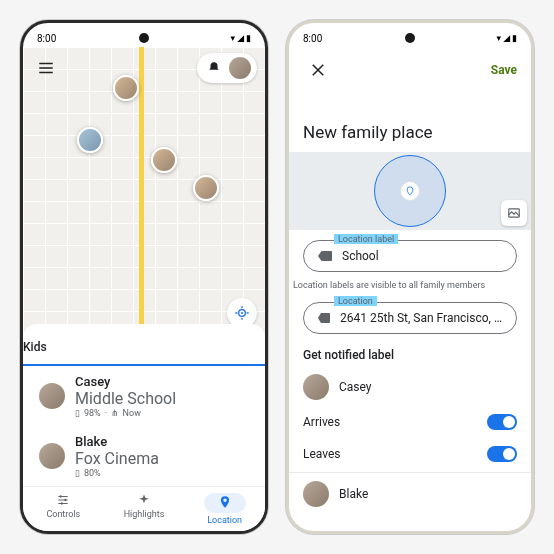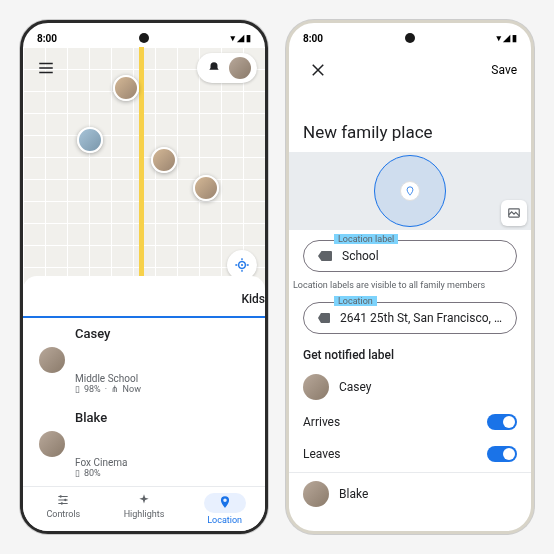--- a/index.html
+++ b/index.html
@@ -1,20 +1,20 @@
 <!DOCTYPE html>
 <html><head>
 <meta charset="utf-8">
 <style>
   * { box-sizing: border-box; margin: 0; padding: 0; font-family: -apple-system, BlinkMacSystemFont, 'Segoe UI', Roboto, sans-serif; }
   body { background: #f5f5f5; width: 554px; height: 554px; display: flex; gap: 18px; padding: 20px; justify-content: center; }
   .phone { width: 248px; height: 514px; background: #fff; border-radius: 28px; border: 3px solid #2a2a2a; position: relative; overflow: hidden; box-shadow: 0 0 0 1px #ccc; }
   .phone.right-phone { border-color: #d8d4c8; }
   .camera { position: absolute; top: 10px; left: 50%; transform: translateX(-50%); width: 10px; height: 10px; background: #1a1a1a; border-radius: 50%; z-index: 20; }
-  .status-bar { display: flex; justify-content: space-between; align-items: center; padding: 6px 14px 0; font-size: 10px; font-weight: 700; height: 24px; position: relative; z-index: 10; }
+  .status-bar { display: flex; justify-content: space-between; align-items: center; padding: 6px 14px 0; font-size: 10px; font-weight: 400; height: 24px; position: relative; z-index: 10; }
   .status-icons { display: flex; gap: 2px; align-items: center; }
   .status-icons span { font-size: 9px; }
   .screen-left { height: calc(100% - 24px); display: flex; flex-direction: column; }
   .map-area { flex: 1; position: relative; background: #f1f0ec; overflow: hidden; }
   .map-bg { position: absolute; inset: 0; background:
     linear-gradient(90deg, transparent 48%, #f7d14a 48%, #f7d14a 50%, transparent 50%),
     linear-gradient(#fff 0 1px, transparent 1px 100%) 0 0/100% 22px,
     linear-gradient(90deg, #fff 0 1px, transparent 1px 100%) 0 0/22px 100%,
     #f1f0ec;
   }
@@ -25,35 +25,35 @@
   .avatar { width: 22px; height: 22px; border-radius: 50%; background: linear-gradient(135deg,#b8a89a,#8a7a6a); }
   .avatar.sm { width: 26px; height: 26px; }
   .map-marker { position: absolute; width: 26px; height: 26px; border-radius: 50%; border: 2px solid #fff; box-shadow: 0 1px 4px rgba(0,0,0,0.3); background: linear-gradient(135deg,#d4b896,#9a8470); }
   .map-marker.m1 { top: 28px; left: 90px; }
   .map-marker.m2 { top: 80px; left: 54px; background: linear-gradient(135deg,#a8c4d8,#7a97ab);}
   .map-marker.m3 { top: 100px; left: 128px; }
   .map-marker.m4 { top: 128px; left: 170px; }
   .locate-btn { position: absolute; bottom: 8px; right: 8px; width: 30px; height: 30px; background: #fff; border-radius: 50%; box-shadow: 0 1px 3px rgba(0,0,0,0.2); display: flex; align-items: center; justify-content: center; }
   .bottom-panel { background: #fff; border-radius: 14px 14px 0 0; margin-top: -12px; z-index: 6; position: relative; padding-top: 10px; }
   .tabs { display: flex; }
-  .tab { flex: 1; text-align: right; font-size: 12px; padding: 6px 0 10px; color: #5f6368; }
+  .tab { flex: 1; text-align: left; font-size: 12px; padding: 6px 0 10px; color: #5f6368; }
   .tab.active { color: #202124; border-bottom: 2px solid #1a73e8; font-weight: 500; }
   .kid-row { display: flex; align-items: center; gap: 10px; padding: 8px 16px; }
   .kid-info .name { font-size: 13px; font-weight: 500; color: #202124; }
-  .kid-info .sub { font-size: 10px; color: #5f6368; margin-top: 32px; }
+  .kid-info .sub { font-size: 16px; color: #5f6368; }
   .kid-info .meta { font-size: 9px; color: #5f6368; display: flex; gap: 4px; align-items: center; }
   .nav-bar { display: flex; border-top: 1px solid #e8eaed; }
   .nav-item { flex: 1; text-align: center; padding: 6px 0; font-size: 9px; color: #5f6368; display: flex; flex-direction: column; align-items: center; gap: 2px; }
   .nav-item svg { width: 14px; height: 14px; }
   .nav-item.active { color: #1a73e8; }
   .nav-item.active .nav-icon-wrap { background: #e8f0fe; border-radius: 12px; padding: 2px 14px; }
   
   .screen-right { height: calc(100% - 24px); display: flex; flex-direction: column; overflow: hidden; }
   .hdr { display: flex; justify-content: space-between; align-items: center; padding: 8px 14px 4px; }
-  .hdr .save { color: #000000; font-size: 12px; font-weight: 400; }
+  .hdr .save { color: #4d7c0f; font-size: 12px; font-weight: 700; }
   .title { font-size: 17px; padding: 0 14px 10px; color: #202124; margin-top: 33px; }
   .mini-map { height: 78px; background: #e9ecef; position: relative; overflow: hidden; }
   .geofence { position: absolute; left: 50%; top: 50%; transform: translate(-50%,-50%); width: 72px; height: 72px; border: 1px solid #1a73e8; border-radius: 50%; background: rgba(26,115,232,0.12); display: flex; align-items: center; justify-content: center; }
   .pin { width: 20px; height: 20px; background: #fff; border-radius: 50%; display: flex; align-items: center; justify-content: center; color: #1a73e8; font-size: 12px; border: 1px solid #e0e0e0; }
   .img-btn { position: absolute; bottom: 4px; right: 4px; width: 26px; height: 26px; background: #fff; border-radius: 6px; box-shadow: 0 1px 3px rgba(0,0,0,0.2); display: flex; align-items: center; justify-content: center; }
   .field-wrap { padding: 10px 14px 4px; }
   .field { border: 1px solid #79747e; border-radius: 22px; padding: 8px 14px; display: flex; align-items: center; gap: 10px; position: relative; }
   .field .flabel { position: absolute; top: -7px; left: 30px; background: #7dd3fc; font-size: 9px; color: #5f6368; padding: 0 4px; }
   .field .fval { font-size: 12px; color: #202124; white-space: nowrap; overflow: hidden; text-overflow: ellipsis; }
   .tag-icon { width: 14px; height: 10px; background: #5f6368; border-radius: 1px; clip-path: polygon(0 50%, 25% 0, 100% 0, 100% 100%, 25% 100%); }

